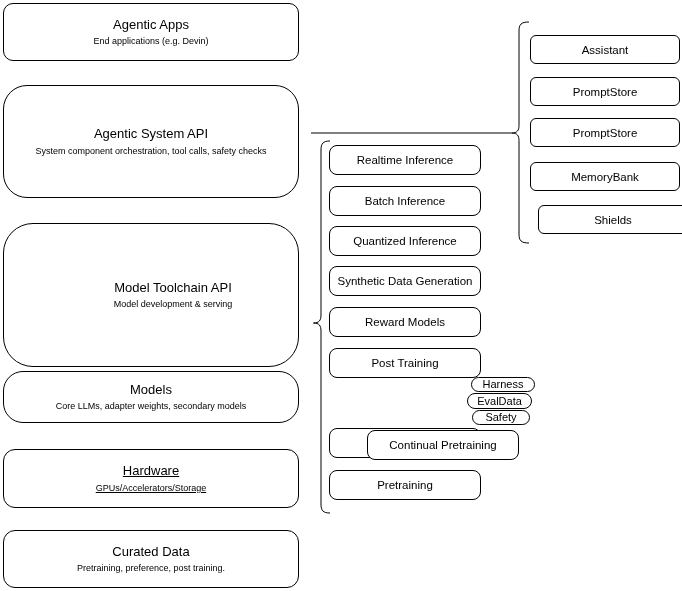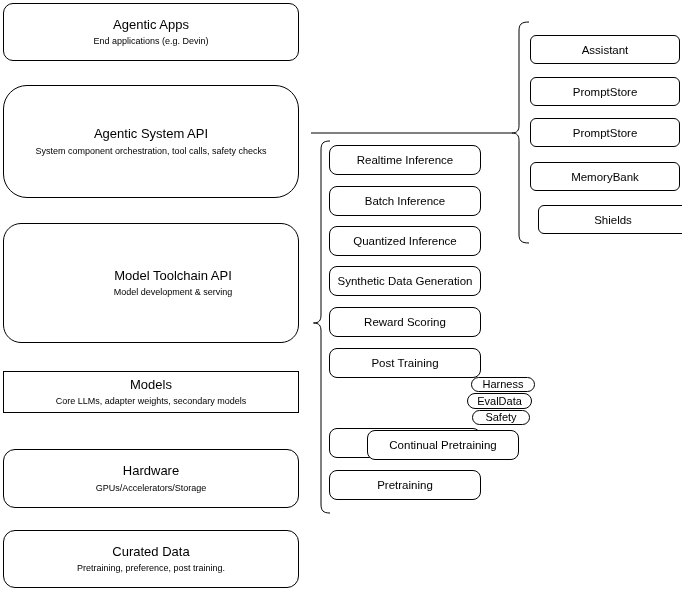--- a/index.html
+++ b/index.html
@@ -98,31 +98,31 @@
   <div class="box left-box" style="top:3px;height:58px;border-radius:10px;">
     <span class="title">Agentic Apps</span>
     <span class="subtitle">End applications (e.g. Devin)</span>
   </div>
 
   <div class="box left-box" style="top:85px;height:113px;border-radius:24px;">
     <span class="title">Agentic System API</span>
     <span class="subtitle">System component orchestration, tool calls, safety checks</span>
   </div>
 
-  <div class="box left-box" style="top:223px;height:120px;border-radius:18px;padding-left:44px;">
+  <div class="box left-box" style="top:223px;height:144px;border-radius:30px;padding-left:44px;">
     <span class="title">Model Toolchain API</span>
     <span class="subtitle">Model development &amp; serving</span>
   </div>
 
-  <div class="box left-box" style="top:371px;height:42px;border-radius:0;">
+  <div class="box left-box" style="top:371px;height:52px;border-radius:20px;">
     <span class="title">Models</span>
     <span class="subtitle">Core LLMs, adapter weights, secondary models</span>
   </div>
 
-  <div class="box left-box" style="top:449px;height:59px;border-radius:12px;">
+  <div class="box left-box" style="top:449px;height:59px;border-radius:12px;text-decoration:underline;">
     <span class="title">Hardware</span>
     <span class="subtitle">GPUs/Accelerators/Storage</span>
   </div>
 
   <div class="box left-box" style="top:530px;height:58px;border-radius:12px;">
     <span class="title">Curated Data</span>
     <span class="subtitle">Pretraining, preference, post training.</span>
   </div>
 
   <div class="box mid-box" style="top:145px;">
@@ -131,21 +131,21 @@
   <div class="box mid-box" style="top:186px;">
     <span class="label">Batch Inference</span>
   </div>
   <div class="box mid-box" style="top:226px;">
     <span class="label">Quantized Inference</span>
   </div>
   <div class="box mid-box" style="top:266px;">
     <span class="label">Synthetic Data Generation</span>
   </div>
   <div class="box mid-box" style="top:307px;">
-    <span class="label">Reward Scoring</span>
+    <span class="label">Reward Models</span>
   </div>
   <div class="box mid-box" style="top:348px;">
     <span class="label">Post Training</span>
   </div>
   <div class="box mid-box" style="top:389px;margin-top:39px;">
     <span class="label">Evals</span>
   </div>
   <div class="box mid-box" style="top:430px;margin-left:38px;">
     <span class="label">Continual Pretraining</span>
   </div>

